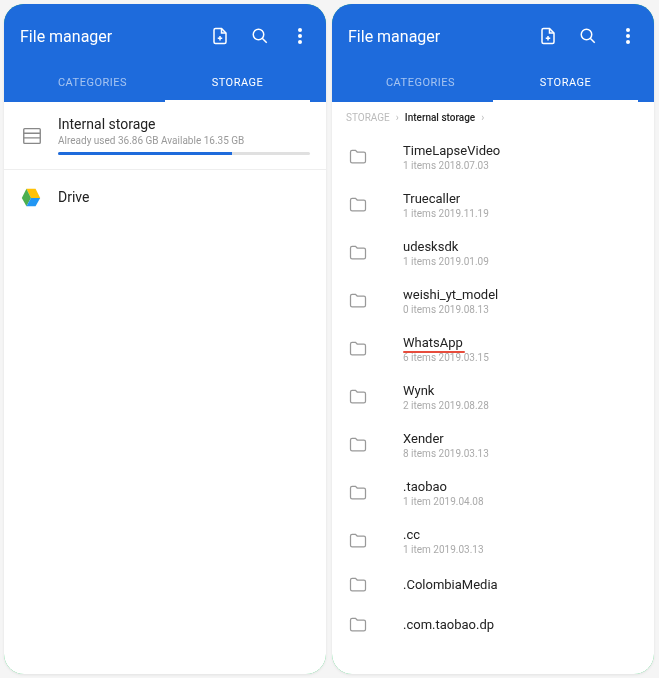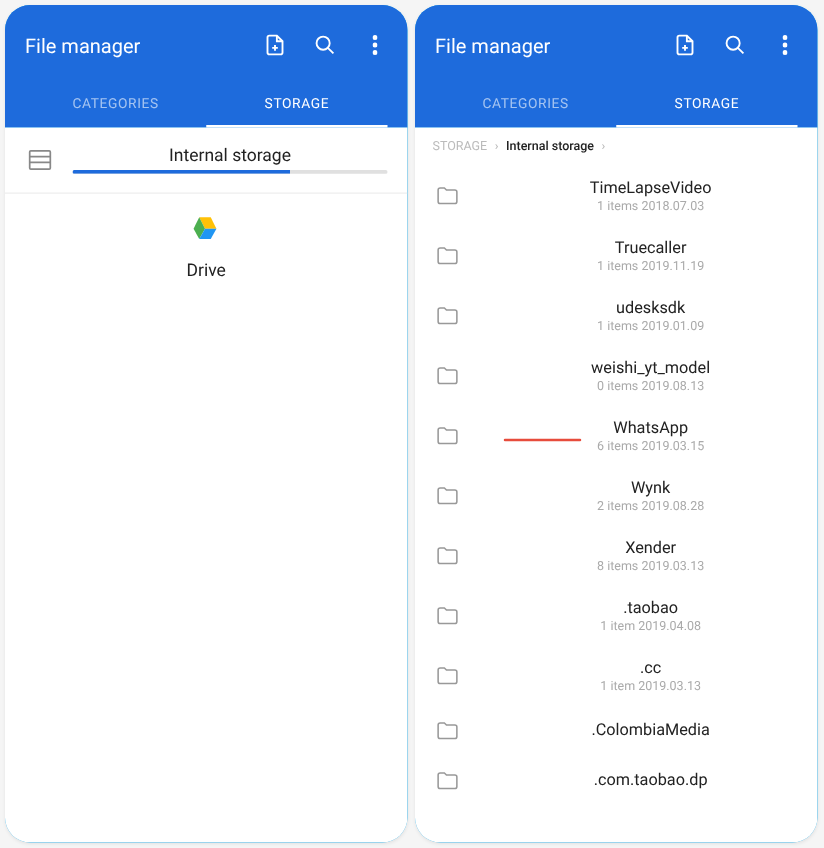--- a/index.html
+++ b/index.html
@@ -6,27 +6,26 @@
     body {
       font-family: -apple-system, BlinkMacSystemFont, "Segoe UI", Roboto, sans-serif;
       background: #f5f5f5;
       width: 659px;
       height: 678px;
       display: flex;
       gap: 6px;
       padding: 4px;
     }
     .screen {
-      background: #0ea5e9;
+      background: #22c55e;
       border-radius: 20px;
       overflow: hidden;
       display: flex;
       flex-direction: column;
       box-shadow: 0 1px 3px rgba(0,0,0,0.08);
-      text-align: center;
     }
     .screen-left { width: 322px; height: 670px; }
     .screen-right { width: 322px; height: 670px; }
 
     .header {
       background: #1e6bdc;
       color: #fff;
       padding: 22px 16px 0 16px;
     }
     .header-top {
@@ -117,21 +116,20 @@
       background: #1e6bdc;
       width: 69%;
     }
 
     .drive-row {
       display: flex;
       align-items: center;
       padding: 16px 16px;
       gap: 14px;
       cursor: pointer;
-      flex-direction: column;
     }
     .drive-icon {
       width: 24px;
       height: 24px;
     }
 
     .breadcrumb {
       display: flex;
       align-items: center;
       padding: 10px 14px;
@@ -215,20 +213,21 @@
     <div class="storage-row">
       <div class="storage-icon">
         <svg width="22" height="22" viewBox="0 0 24 24" fill="none" stroke="#888" stroke-width="1.5">
             <rect x="3" y="4" width="18" height="16" rx="1"></rect>
             <line x1="3" y1="9" x2="21" y2="9"></line>
             <line x1="3" y1="14" x2="21" y2="14"></line>
           </svg>
       </div>
       <div class="storage-info">
         <div class="storage-name">Internal storage</div>
+        <div class="storage-meta">Already used 36.86 GB  Available 16.35 GB</div>
         <div class="progress">
           <div class="progress-fill"></div>
         </div>
       </div>
     </div>
     <div class="drive-row">
       <div class="drive-icon">
         <svg width="22" height="22" viewBox="0 0 24 24">
             <polygon points="7,3 17,3 22,13 12,13" fill="#ffc107"></polygon>
             <polygon points="2,13 7,3 12,13 7,22" fill="#4caf50"></polygon>

